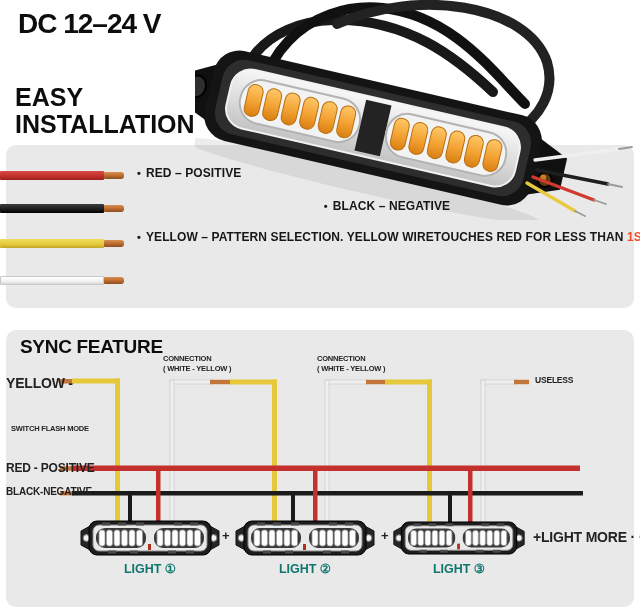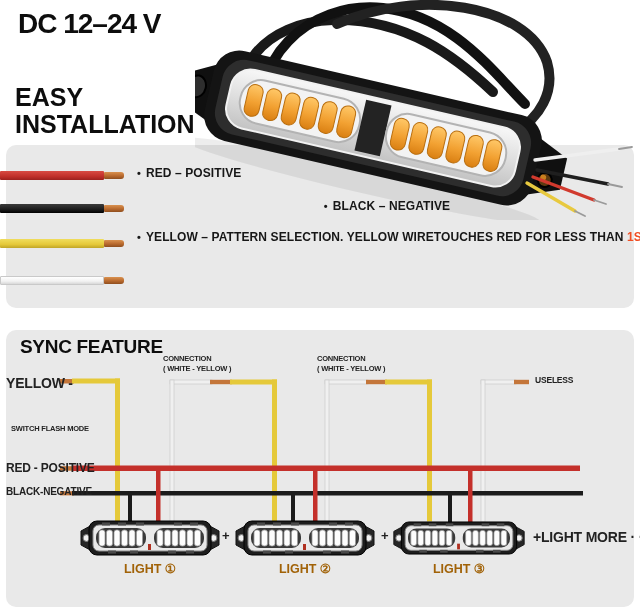--- a/index.html
+++ b/index.html
@@ -45,21 +45,21 @@
 
   
   .sync-title { left:14px; top:6px; font-size:19px; font-weight:700; letter-spacing:-0.3px; color:#0d0d0d; }
 
   .dlabel {
     position:absolute; font-weight:700; color:#222; letter-spacing:-0.2px; white-space:nowrap;
   }
   .dlabel.center { text-align:left; white-space:normal; }
   .dlabel.right  { text-align:right; }
 
-  .light-label { position:absolute; width:110px; text-align:center; font-size:12.5px; font-weight:700; color:#a16207; }
+  .light-label { position:absolute; width:110px; text-align:center; font-size:12.5px; font-weight:700; color:#0f766e; }
 
   svg { display:block; }
   .photo { left:195px; top:0; width:445px; height:220px; z-index:5; pointer-events:none; }
   .panelz { z-index:1; }
 </style>
 </head>
 <body>
 
 <div class="abs voltage">DC 12–24 V</div>
 <div class="abs easy">

